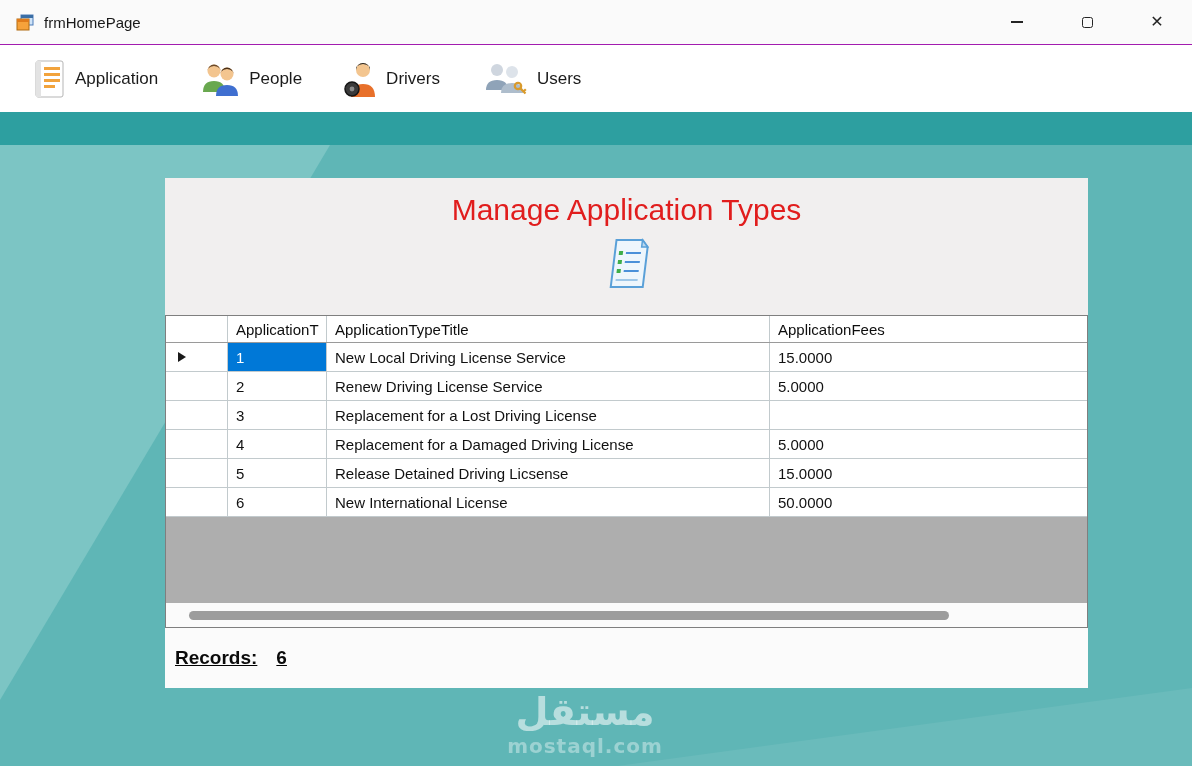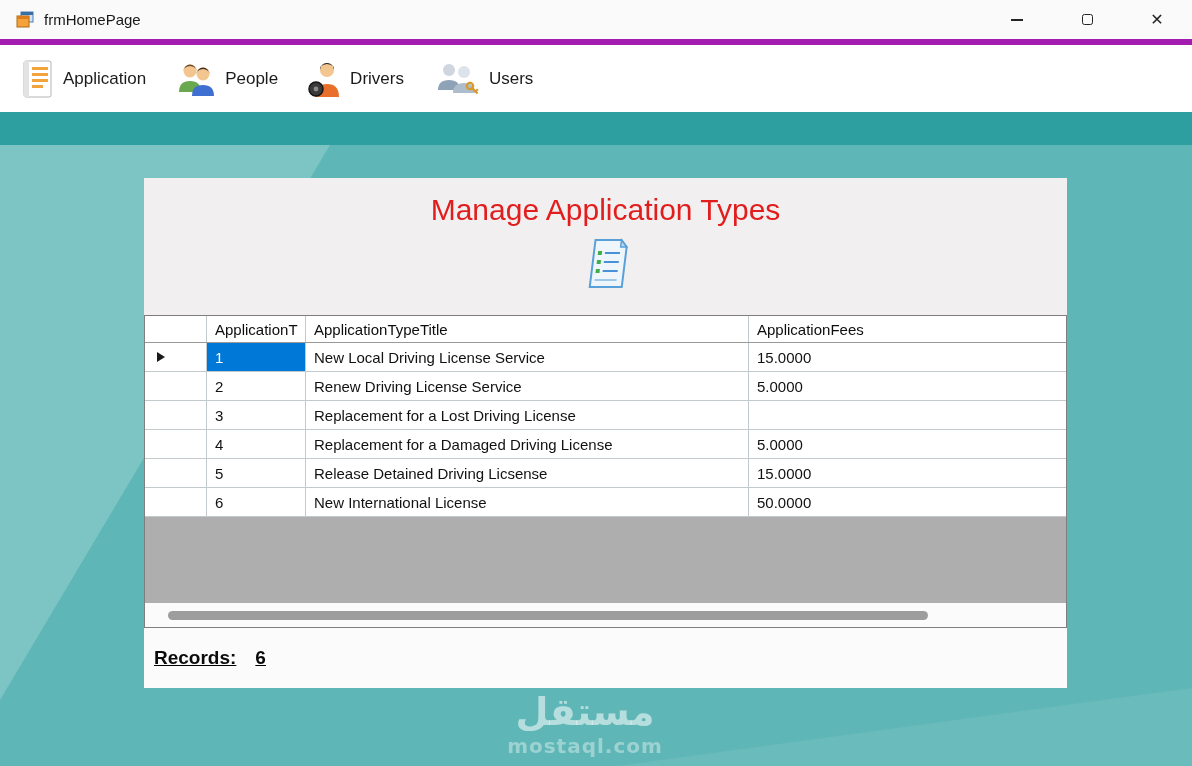--- a/index.html
+++ b/index.html
@@ -2,31 +2,31 @@
 <html style="--selection-blue: #0078d7; --title-red: #e11d1d; --teal-band: #2d9fa0; --teal-background: #5fb6b6; --teal-light: #7cc5c4; --grid-empty-gray: #aeaeae;"><head>
 <meta charset="utf-8">
 <style>
   * { box-sizing: border-box; margin: 0; padding: 0; }
   html, body { width: 1192px; height: 766px; overflow: hidden; }
   body { font-family: "Liberation Sans", "DejaVu Sans", sans-serif; }
 
   .window { width: 1192px; height: 766px; display: flex; flex-direction: column; background: #fff; }
 
   
-  .titlebar { height: 45px; background: #fafafa; display: flex; align-items: center; border-bottom: 6px solid #a21caf; flex: 0 0 auto; }
+  .titlebar { height: 45px; background: #fafafa; display: flex; align-items: center; border-bottom: 1px solid #a21caf; flex: 0 0 auto; }
   .title-icon { margin: 0 10px 0 16px; display: flex; }
   .window-title { font-size: 15px; color: #191919; }
   .window-controls { margin-left: auto; display: flex; height: 100%; }
   .win-btn { width: 70px; height: 100%; display: flex; align-items: center; justify-content: center; cursor: pointer; }
   .glyph-min { width: 12px; height: 2px; background: #242424; display: block; }
   .glyph-max { width: 11px; height: 11px; border: 1.5px solid #242424; border-radius: 2.5px; display: block; }
   .glyph-close { font-size: 16px; color: #242424; line-height: 1; }
 
   
-  .toolbar { height: 67px; background: #ffffff; display: flex; align-items: center; padding-left: 16px; flex: 0 0 auto; }
+  .toolbar { height: 67px; background: #ffffff; display: flex; align-items: center; padding-left: 28px; flex: 0 0 auto; gap: 12px; }
   .tool-item { display: flex; align-items: center; gap: 9px; padding: 6px 14px 6px 4px; margin-right: 12px; cursor: pointer; }
   .tool-label { font-size: 17px; color: #1b1b1b; white-space: nowrap; }
   .tool-icon { display: flex; }
 
   
   .teal-band { height: 33px; background: var(--teal-band, #2d9fa0); flex: 0 0 auto; }
 
   
   .main { position: relative; flex: 1 1 auto; background: var(--teal-background, #5fb6b6); overflow: hidden; }
   .main::before { content: ""; position: absolute; top: 0; left: 0; width: 330px; height: 555px;
@@ -34,21 +34,21 @@
   .main::after { content: ""; position: absolute; bottom: 0; right: 0; width: 575px; height: 78px;
                  background: rgba(255,255,255,0.07); clip-path: polygon(100% 0, 100% 100%, 0 100%); z-index: 0; }
 
   
   .watermark { position: absolute; left: 0; right: 22px; bottom: 8px; text-align: center; z-index: 1;
                font-family: "DejaVu Sans", sans-serif; pointer-events: none; }
   .wm-ar { font-size: 38px; font-weight: bold; color: rgba(255,255,255,0.55); line-height: 1.1; }
   .wm-en { font-size: 20px; font-weight: bold; color: rgba(255,255,255,0.38); letter-spacing: 1px; }
 
   
-  .panel { position: absolute; left: 144px; top: 33px; width: 923px; height: 510px; z-index: 2;
+  .panel { position: absolute; left: 165px; top: 33px; width: 923px; height: 510px; z-index: 2;
            background: #f1efef; display: flex; flex-direction: column; }
   .panel-header { height: 137px; flex: 0 0 auto; text-align: center; }
   .page-title { margin-top: 15px; font-size: 30px; color: var(--title-red, #e11d1d); }
   .doc-icon { margin-top: 9px; display: flex; justify-content: center; }
 
   
   .grid { height: 313px; flex: 0 0 auto; border: 1px solid #7f7f7f; background: #fff; display: flex; flex-direction: column; }
   .grid-header { height: 27px; flex: 0 0 auto; display: flex; background: #ffffff; border-bottom: 1px solid #9a9a9a; }
   .grid-row { height: 29px; flex: 0 0 auto; display: flex; background: #ffffff; border-bottom: 1px solid #c2cacd; }
   .cell { display: flex; align-items: center; padding-left: 8px; font-size: 15px; color: #111;

